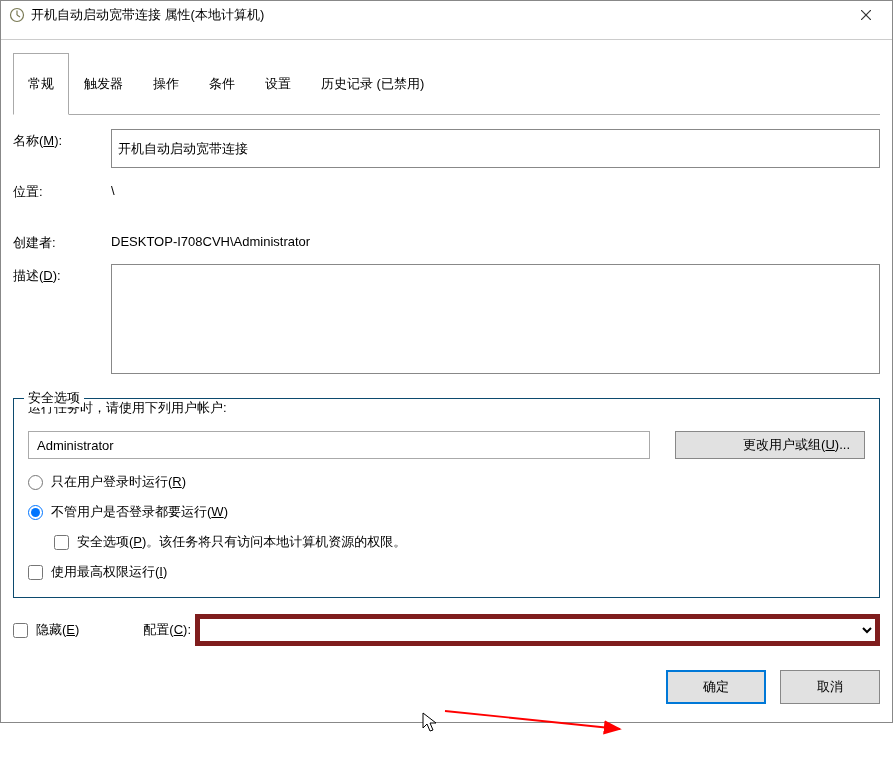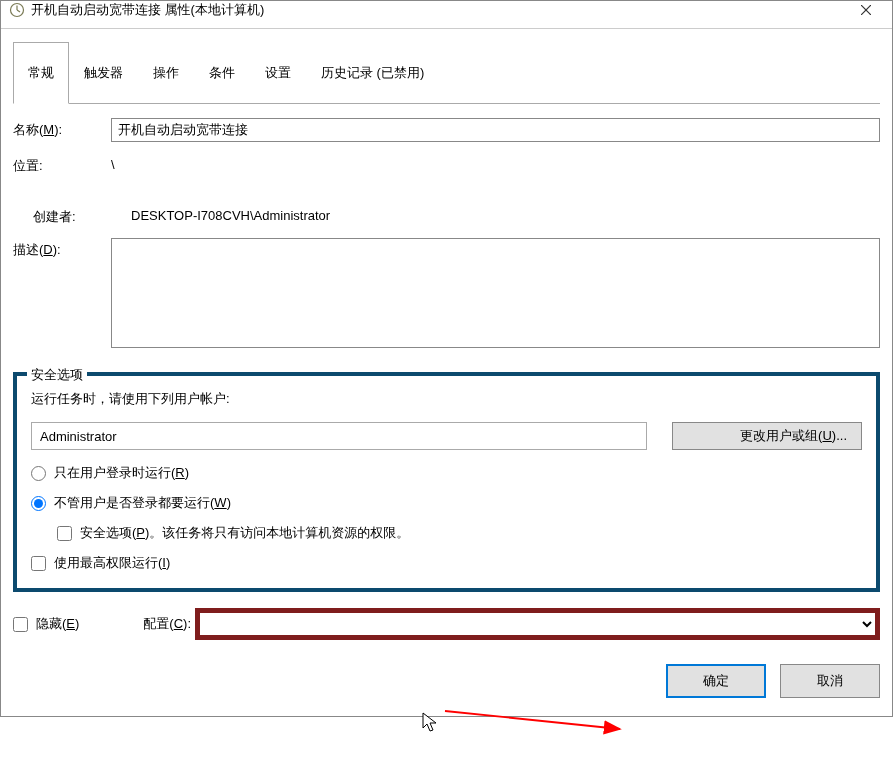--- a/index.html
+++ b/index.html
@@ -9,21 +9,21 @@
     font-size: 13px;
     background: #fff;
     color: #000;
   }
   .window {
     width: 893px;
     border: 1px solid #888;
     background: #fff;
   }
   .titlebar {
-    height: 28px;
+    height: 39px;
     display: flex;
     align-items: center;
     padding: 0 4px 10px 8px;
     border-bottom: 1px solid #ccc;
   }
   .titlebar-icon {
     width: 16px;
     height: 16px;
     margin-right: 6px;
     display: inline-flex;
@@ -70,35 +70,35 @@
   .form-label {
     width: 98px;
     padding-top: 3px;
   }
   .underline-key { text-decoration: underline; }
   .text-input {
     flex: 1;
     border: 1px solid #888;
     padding: 3px 6px;
     font: inherit;
-    height: 24px;
+    height: 39px;
   }
   .static-value { padding-top: 3px; }
   .desc-box {
     flex: 1;
     border: 1px solid #888;
     height: 110px;
     padding: 4px 6px;
     font: inherit;
     resize: none;
   }
   .groupbox {
-    border: 4px solid #0c4a6e;
+    border: 1px solid #0c4a6e;
     margin-top: 24px;
-    padding: 14px 14px 16px 14px;
+    padding: 0 14px 16px 14px;
     position: relative;
   }
   .groupbox-title {
     position: absolute;
     top: -10px;
     left: 10px;
     background: #fff;
     padding: 0 4px;
   }
   .group-row { margin-bottom: 14px; }
@@ -215,21 +215,21 @@
         <span>名称(</span><span class="underline-key">M</span><span>):</span>
       </span>
       <input class="text-input" type="text" value="开机自动启动宽带连接" style="">
     </div>
 
     <div class="form-row">
       <span class="form-label">位置:</span>
       <span class="static-value">\</span>
     </div>
 
-    <div class="form-row" style="margin-top:30px;margin-left:20px;">
+    <div class="form-row" style="margin-top:30px;">
       <span class="form-label">创建者:</span>
       <span class="static-value">DESKTOP-I708CVH\Administrator</span>
     </div>
 
     <div class="form-row">
       <span class="form-label">
         <span>描述(</span><span class="underline-key">D</span><span>):</span>
       </span>
       <textarea class="desc-box" style=""></textarea>
     </div>

